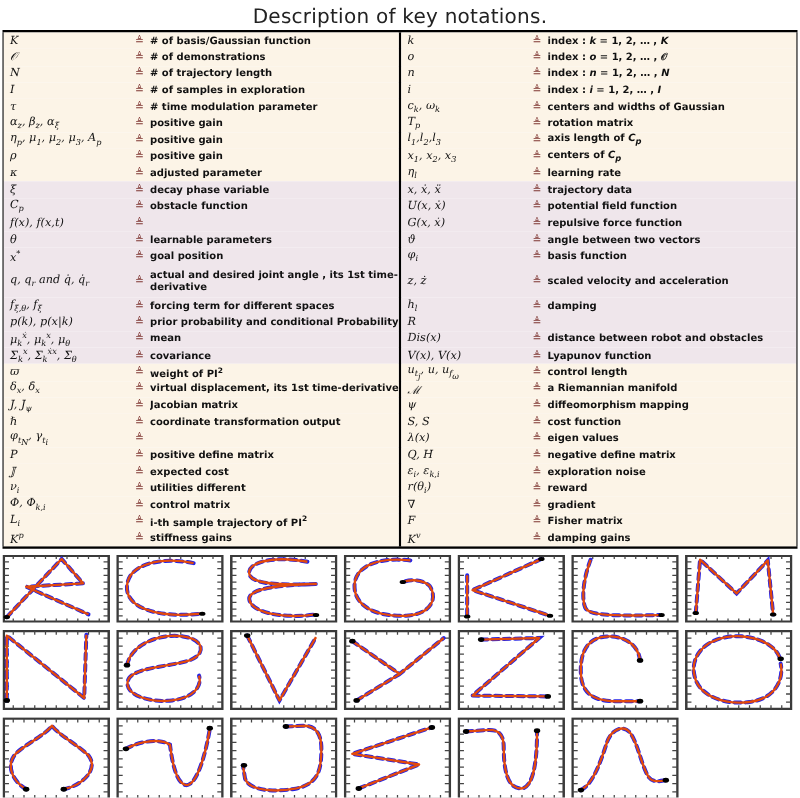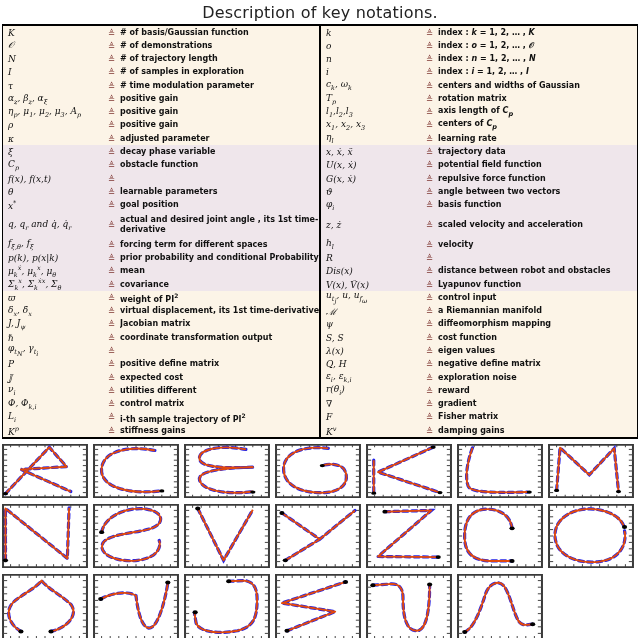--- a/index.html
+++ b/index.html
@@ -279,40 +279,40 @@
     <span class="desc">basis function</span>
   </div>
       <div class="nrow mauve tall">
     <span class="sym">z, ż</span>
     <span class="tri">≜</span>
     <span class="desc">scaled velocity and acceleration</span>
   </div>
       <div class="nrow mauve">
     <span class="sym">h<sub>l</sub></span>
     <span class="tri">≜</span>
-    <span class="desc">velocity</span>
+    <span class="desc">damping</span>
   </div>
       <div class="nrow mauve">
     <span class="sym">R</span>
     <span class="tri">≜</span>
   </div>
       <div class="nrow mauve">
     <span class="sym">Dis(x)</span>
     <span class="tri">≜</span>
     <span class="desc">distance between robot and obstacles</span>
   </div>
       <div class="nrow mauve">
     <span class="sym">V(x), Ṽ(x)</span>
     <span class="tri">≜</span>
     <span class="desc">Lyapunov function</span>
   </div>
       <div class="nrow cream">
     <span class="sym">u<sub>t<sub>j</sub></sub>, u, u<sub>f<sub>ω</sub></sub></span>
     <span class="tri">≜</span>
-    <span class="desc">control input</span>
+    <span class="desc">control length</span>
   </div>
       <div class="nrow cream">
     <span class="sym">ℳ</span>
     <span class="tri">≜</span>
     <span class="desc">a Riemannian manifold</span>
   </div>
       <div class="nrow cream">
     <span class="sym">ψ</span>
     <span class="tri">≜</span>
     <span class="desc">diffeomorphism mapping</span>

